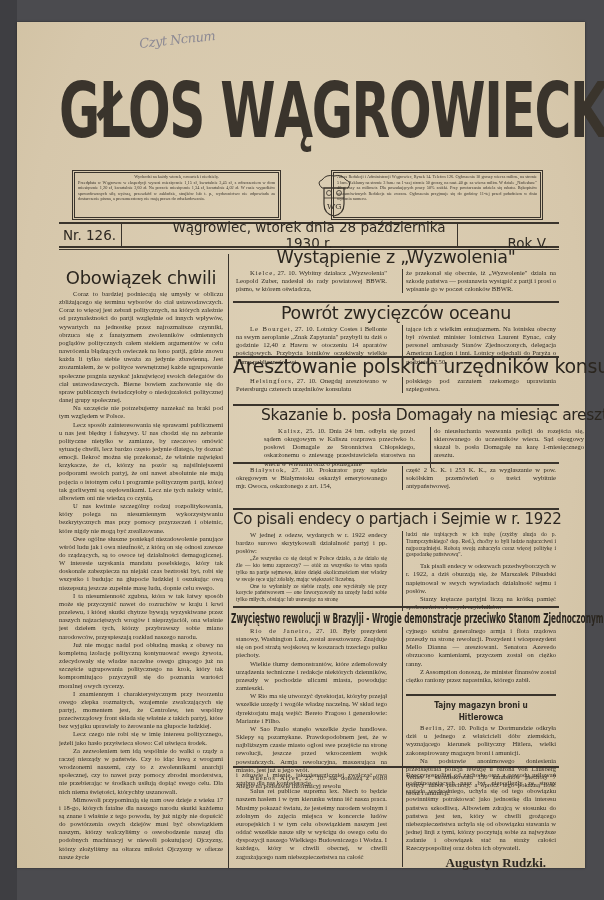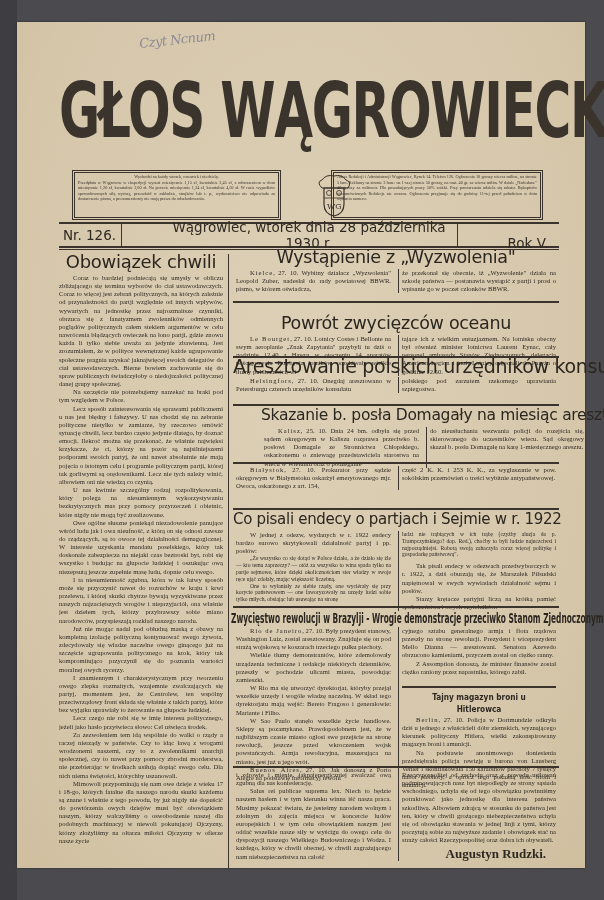--- a/index.html
+++ b/index.html
@@ -50,39 +50,39 @@
     display:flex; align-items:center;
     font-family:"DejaVu Sans", sans-serif; font-size:13.5px; color:#2e2922;gap:39px;
   }
   .dateline .nr { width:58px; padding-left:4px; border-right:1px solid #3a342c; height:100%; display:flex; align-items:center; }
   .dateline .date { flex:1; text-align:center; border-right:1px solid #3a342c; height:100%; display:flex; align-items:center; justify-content:center; }
   .dateline .rok { width:62px; text-align:center;margin-top:15px; }
   .dateline-rule { position:absolute; left:42px; top:227px; width:500px; border-top:1px solid #3a342c; }
 
   
   .col-left {
-    position:absolute; left:42px; top:226px; width:164px; height:620px; overflow:hidden;
+    position:absolute; left:42px; top:242px; width:164px; height:620px; overflow:hidden;
   }
   .col-divider-main { position:absolute; left:211px; top:232px; height:614px; border-left:1px solid #3a342c; }
   .h-big {
     font-family:"DejaVu Sans", sans-serif; font-weight:normal; color:#2b261f;
     margin:0; padding:0; text-align:center; white-space:nowrap; letter-spacing:-0.3px;
   }
   .col-left .h-big { font-size:18px; line-height:24px; margin-top:2px; }
   .body-text {
     font-size:6.6px; line-height:8.15px; text-align:justify; margin:0;
     color:#2e2922; hyphens:auto;
   }
   .body-text p { margin:0; text-indent:14px; }
 
   
   .right { position:absolute; left:216px; top:226px; width:326px; }
   .article { position:absolute; left:0; width:326px; }
   .article .h-big { font-size:17.5px; line-height:19px; }
-  .two-col { display:flex; gap:4px; margin-top:2px; }
+  .two-col { display:flex; gap:12px; margin-top:2px; }
   .two-col .c { width:162px; box-sizing:border-box; padding:0 3px; }
   .two-col .c + .c { border-left:1px solid #3a342c; }
   .sep { position:absolute; left:0; width:326px; border-top:2.5px solid #3a342c; }
   .small-text { font-size:5.6px; line-height:6.8px; }
   .dateloc { letter-spacing:1px; }
   .h-cond {
     font-family:"DejaVu Sans", sans-serif; font-weight:bold; font-size:13.5px;
     line-height:18px; text-align:center; white-space:nowrap;
     transform:scaleX(0.55); transform-origin:center top;
     width:600px; margin-left:-137px;
@@ -157,21 +157,21 @@
         <div class="c body-text">
             <p><span class="dateloc">Kielce</span><span>, 27. 10. Wybitny działacz „Wyzwolenia" Leopold Zuber, nadesłał do rady powiatowej BBWR. pismo, w którem oświadcza,</span></p>
           </div>
         <div class="c body-text">
             <p style="text-indent:0">że przekonał się obecnie, iż „Wyzwolenie" działa na szkodę państwa — postanawia wystąpić z partji i prosi o wpisanie go w poczet członków BBWR.</p>
           </div>
       </div>
     </div>
     <div class="sep" style="top:53px;"></div>
 
-    <div class="article" style="top:66px;">
+    <div class="article" style="top:56px;">
       <h2 class="h-big">Powrót zwycięzców oceanu</h2>
       <div class="two-col">
         <div class="c body-text">
             <p><span class="dateloc">Le Bourget</span><span>, 27. 10. Lotnicy Costes i Bellonte na swym aeroplanie „Znak Zapytania" przybyli tu dziś o godzinie 12,40 z Hawru w otoczeniu 14 aparatów pościgowych. Przybycia lotników oczekiwały wielkie tłumy publiczności, wi-</span></p>
           </div>
         <div class="c body-text">
             <p style="text-indent:0">tające ich z wielkim entuzjazmem. Na lotnisku obecny był również minister lotnictwa Laurent Eynac, cały personel ambasady Stanów Zjednoczonych, delegacja American Legion i inni. Lotnicy odjechali do Paryża o godzinie 12.50.</p>
           </div>
       </div>
     </div>

